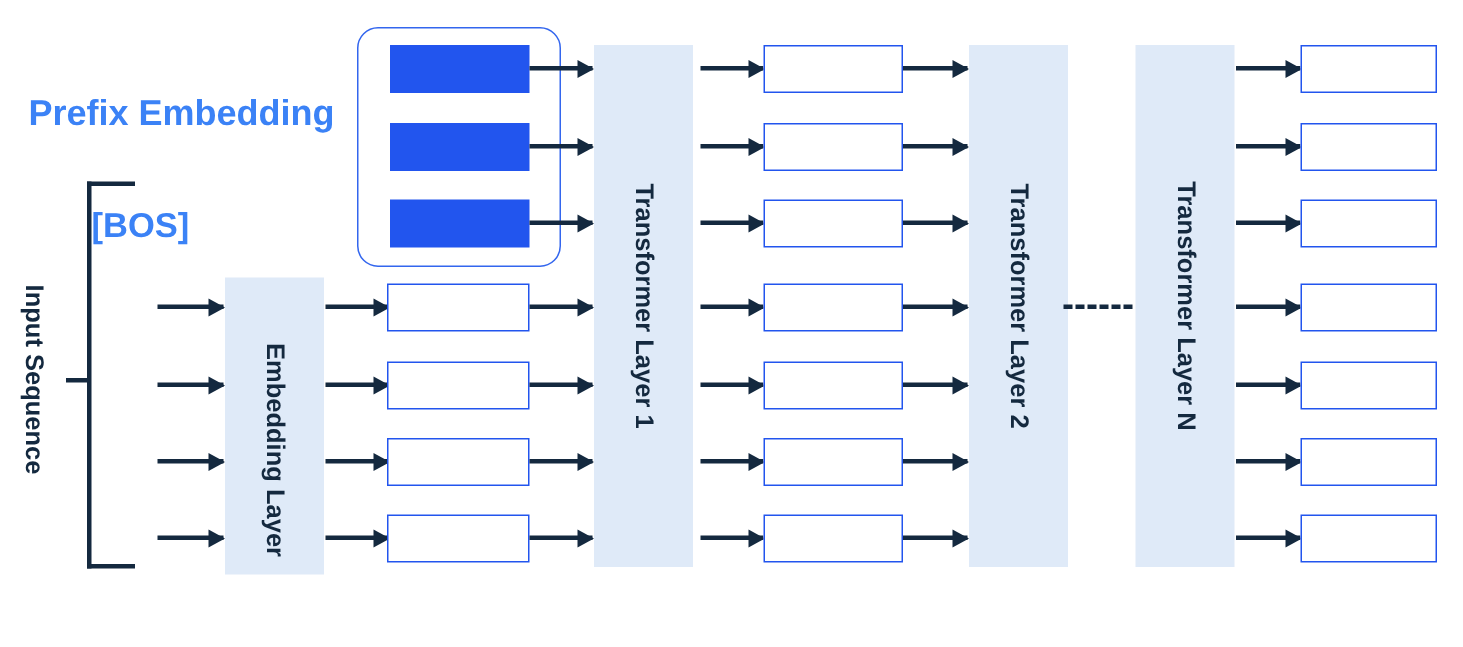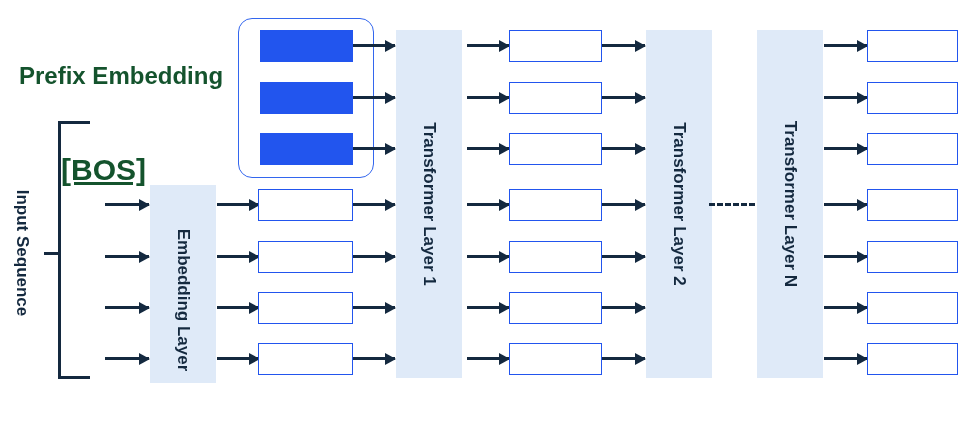--- a/index.html
+++ b/index.html
@@ -55,21 +55,21 @@
     border-left: 11px solid #14293F;
   }
   .dashed-line {
     position: absolute;
     height: 0;
     border-top: 3.5px dashed #14293F;
   }
   .title-text {
     position: absolute;
     font-weight: bold;
-    color: #14532d;
+    color: #3b82f6;
     white-space: nowrap;
   }
   .brace-vert {
     position: absolute;
     width: 3px;
     background: #14293F;
   }
   .brace-tick {
     position: absolute;
     height: 3px;
@@ -124,21 +124,21 @@
   <div class="brace-vert" style="left:58px; top:121px; height:258px;"></div>
   <div class="brace-tick" style="left:58px; top:121px; width:32px;"></div>
   <div class="brace-tick" style="left:58px; top:376px; width:32px;"></div>
   <div class="brace-tick" style="left:44px; top:252px; width:16px;"></div>
 
   <div class="rot-label-wrap" style="left:5px; top:175px; width:34px; height:155px;">
     <span class="rot-label">Input Sequence</span>
   </div>
 
   <div class="title-text" style="left:19px; top:62px; font-size:24px;">Prefix Embedding</div>
-  <div class="title-text" style="left:61px; top:153px; font-size:30px;text-decoration:underline;">[BOS]</div>
+  <div class="title-text" style="left:61px; top:137px; font-size:23px;">[BOS]</div>
 
   <div class="prefix-container" style="left:238px; top:18px; width:136px; height:160px;"></div>
 
   <div class="prefix-box" style="left:260px; top:30px; width:93px; height:32px;"></div>
   <div class="arrow" style="left:353px; top:44px; width:42px;"></div>
   <div class="arrow" style="left:467px; top:44px; width:42px;"></div>
   <div class="token-box" style="left:509px; top:30px; width:93px; height:32px;"></div>
   <div class="arrow" style="left:602px; top:44px; width:43px;"></div>
   <div class="arrow" style="left:824px; top:44px; width:43px;"></div>
   <div class="token-box" style="left:867px; top:30px; width:91px; height:32px;"></div>

